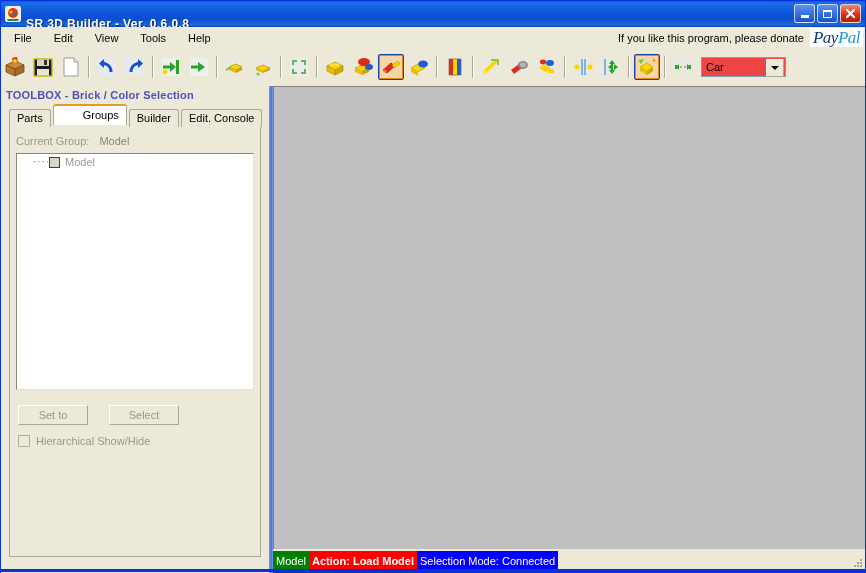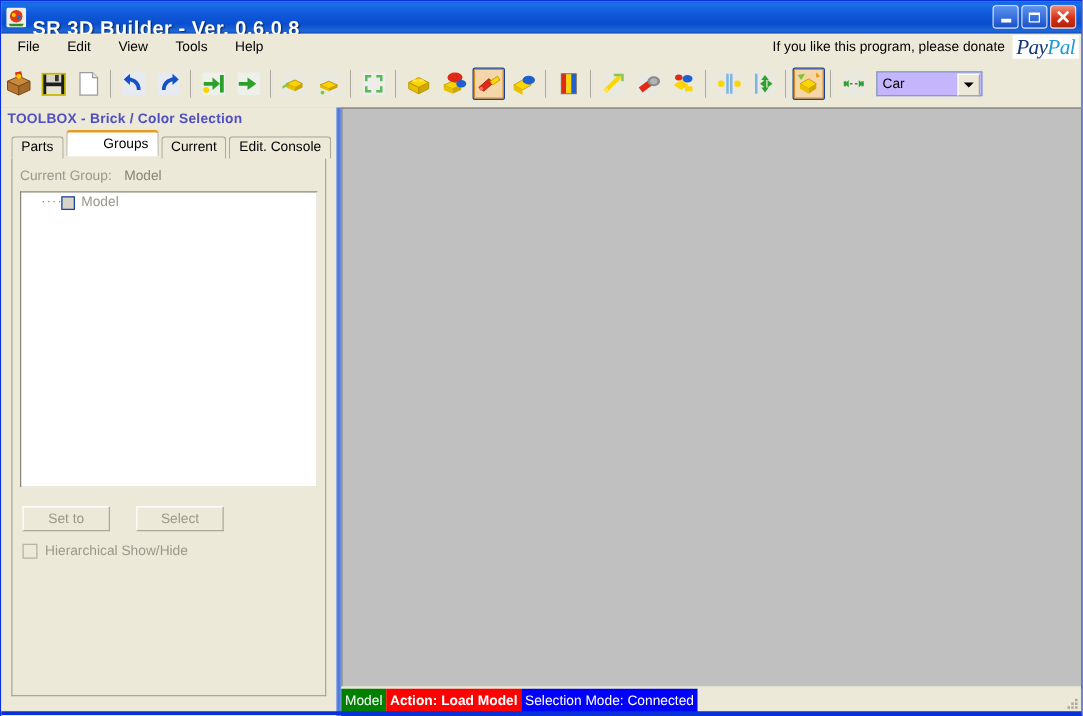--- a/index.html
+++ b/index.html
@@ -14,21 +14,21 @@
        border:1px solid #0831d9;background:#ece9d8;}
 
   
   #titlebar{
     position:absolute;left:0;top:0;width:864px;height:26px;
     background:linear-gradient(180deg,#0a5ae0 0%,#1b6fe8 8%,#0f58d8 40%,#0a4ecf 70%,#1f68d6 92%,#0b45b5 100%);
     display:flex;align-items:center;
   }
   #title-icon{width:16px;height:16px;margin-left:4px;margin-right:5px;flex:0 0 auto;position:relative;}
   #title-text{
-    color:#ffffff;font-weight:bold;font-size:16px;
+    color:#ffffff;font-weight:bold;font-size:12px;
     text-shadow:1px 1px 1px rgba(0,0,0,.55);
     letter-spacing:.4px;white-space:nowrap;margin-top:19px;
   }
   .winbtn{
     width:21px;height:19px;box-sizing:border-box;
     border:1px solid rgba(255,255,255,.75);
     border-radius:3px;margin-left:2px;
     display:flex;align-items:center;justify-content:center;
     color:#fff;font-size:10px;font-weight:bold;line-height:1;
     flex:0 0 auto;
@@ -73,21 +73,21 @@
     display:flex;align-items:center;justify-content:center;
     position:relative;flex:0 0 auto;
   }
   .tbtn.sel{border:1px solid #17449c;background:#f5d6a8;box-shadow:inset 0 0 0 1px #e08a1e;}
   .tsep{width:1px;height:22px;background:#aca899;margin:0 3px;flex:0 0 auto;
         border-right:1px solid #fff;}
   .tico{width:22px;height:22px;display:block;}
 
   
   #model-combo{
-    width:85px;height:20px;box-sizing:border-box;background:#c4b5fd;
+    width:85px;height:20px;box-sizing:border-box;background:#ef4444;
     border:1px solid #7f9db9;display:flex;align-items:center;
     margin-left:4px;position:relative;flex:0 0 auto;
   }
   #model-combo .cval{font-size:11px;padding-left:4px;color:#000;}
   #model-combo .carrow{
     position:absolute;right:1px;top:1px;width:16px;height:16px;
     background:#ece9d8;border:1px solid #fff;border-right-color:#aca899;border-bottom-color:#aca899;
     display:flex;align-items:center;justify-content:center;
   }
   .caret-dn{width:0;height:0;border-left:4px solid transparent;border-right:4px solid transparent;border-top:4px solid #000;}
@@ -478,21 +478,21 @@
     </div>
   </div>
 
 
   <div id="left-panel">
     <div id="tb-head">TOOLBOX - Brick / Color Selection</div>
 
     <div id="tabstrip">
       <div class="tab">Parts</div>
       <div class="tab active">Groups</div>
-      <div class="tab">Current</div>
+      <div class="tab">Builder</div>
       <div class="tab">Edit. Console</div>
     </div>
 
     <div id="tabbody">
       <div id="tabbody-inner">
 
         <div id="cg-row">
           <span id="cg-label">Current Group:</span>
           <span id="cg-value">Model</span>
         </div>

